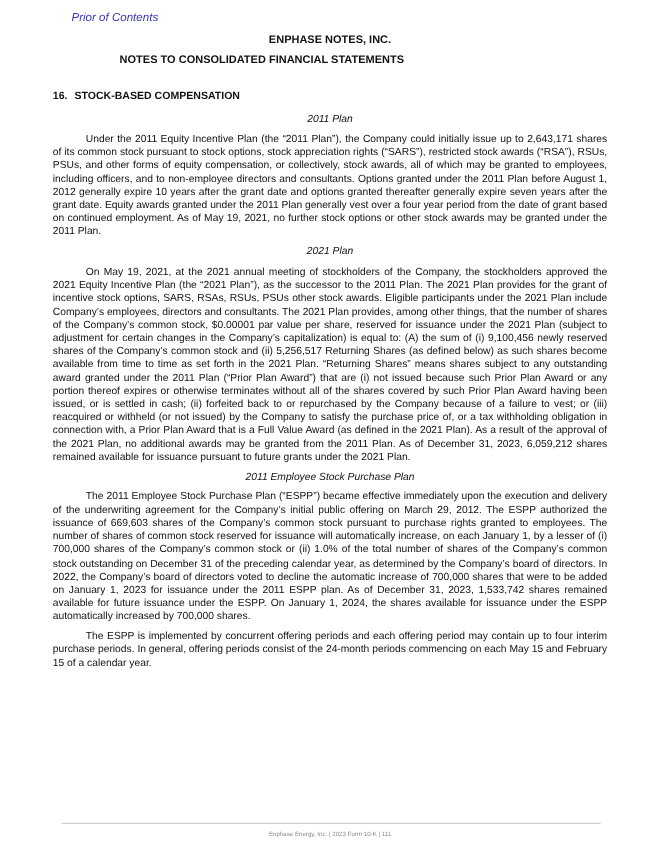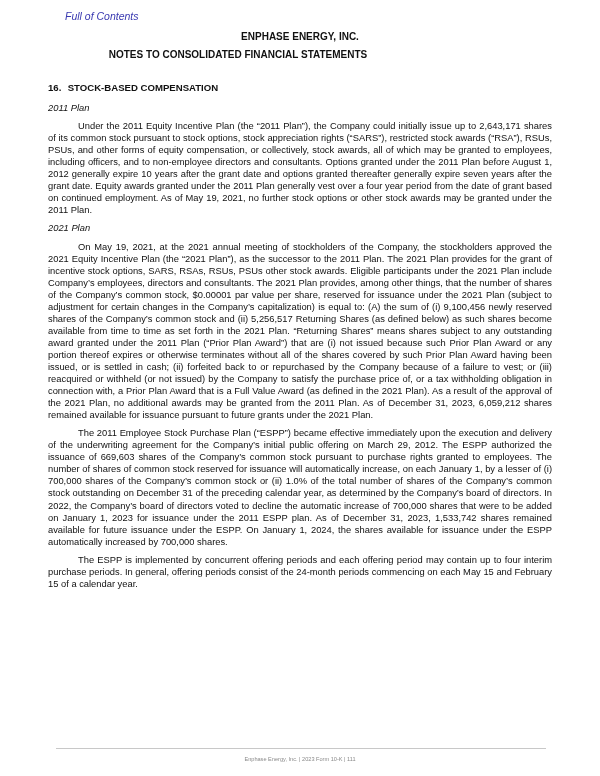--- a/index.html
+++ b/index.html
@@ -56,20 +56,21 @@
       font-size: 9.6px;
       margin: 0 0 8px 0;
     }
     .section-heading .num {
       display: inline-block;
       width: 17px;
     }
     .subheading {
       font-style: italic;
       margin: 0 0 6px 0;
+      text-align: center;
     }
     .para {
       text-align: justify;
       text-indent: 30px;
       margin: 0 0 6px 0;
     }
     .footer-rule {
       position: absolute;
       left: 56px;
       width: 490px;
@@ -83,41 +84,42 @@
       width: 600px;
       top: 756px;
       text-align: center;
       font-size: 5.6px;
       color: #8a8a8a;
     }
   </style>
 </head>
 <body>
 
-<a class="toc-link">Full of Contents</a>
+<a class="toc-link">Prior of Contents</a>
 
-<div class="company-title">ENPHASE ENERGY, INC.</div>
+<div class="company-title">ENPHASE NOTES, INC.</div>
 <div class="notes-title">NOTES TO CONSOLIDATED FINANCIAL STATEMENTS</div>
 
 <div class="content">
   <div class="section-heading">
     <span class="num">16.</span>
     <span>STOCK-BASED COMPENSATION</span>
   </div>
 
   <div>
     <div class="subheading">2011 Plan</div>
     <p class="para">Under the 2011 Equity Incentive Plan (the “2011 Plan”), the Company could initially issue up to 2,643,171 shares of its common stock pursuant to stock options, stock appreciation rights (“SARS”), restricted stock awards (“RSA”), RSUs, PSUs, and other forms of equity compensation, or collectively, stock awards, all of which may be granted to employees, including officers, and to non-employee directors and consultants. Options granted under the 2011 Plan before August 1, 2012 generally expire 10 years after the grant date and options granted thereafter generally expire seven years after the grant date. Equity awards granted under the 2011 Plan generally vest over a four year period from the date of grant based on continued employment. As of May 19, 2021, no further stock options or other stock awards may be granted under the 2011 Plan.</p>
   </div>
 
   <div>
     <div class="subheading">2021 Plan</div>
     <p class="para">On May 19, 2021, at the 2021 annual meeting of stockholders of the Company, the stockholders approved the 2021 Equity Incentive Plan (the “2021 Plan”), as the successor to the 2011 Plan. The 2021 Plan provides for the grant of incentive stock options, SARS, RSAs, RSUs, PSUs other stock awards. Eligible participants under the 2021 Plan include Company’s employees, directors and consultants. The 2021 Plan provides, among other things, that the number of shares of the Company’s common stock, $0.00001 par value per share, reserved for issuance under the 2021 Plan (subject to adjustment for certain changes in the Company’s capitalization) is equal to: (A) the sum of (i) 9,100,456 newly reserved shares of the Company’s common stock and (ii) 5,256,517 Returning Shares (as defined below) as such shares become available from time to time as set forth in the 2021 Plan. “Returning Shares” means shares subject to any outstanding award granted under the 2011 Plan (“Prior Plan Award”) that are (i) not issued because such Prior Plan Award or any portion thereof expires or otherwise terminates without all of the shares covered by such Prior Plan Award having been issued, or is settled in cash; (ii) forfeited back to or repurchased by the Company because of a failure to vest; or (iii) reacquired or withheld (or not issued) by the Company to satisfy the purchase price of, or a tax withholding obligation in connection with, a Prior Plan Award that is a Full Value Award (as defined in the 2021 Plan). As a result of the approval of the 2021 Plan, no additional awards may be granted from the 2011 Plan. As of December 31, 2023, 6,059,212 shares remained available for issuance pursuant to future grants under the 2021 Plan.</p>
   </div>
 
   <div>
+    <div class="subheading">2011 Employee Stock Purchase Plan</div>
     <p class="para">The 2011 Employee Stock Purchase Plan (“ESPP”) became effective immediately upon the execution and delivery of the underwriting agreement for the Company’s initial public offering on March 29, 2012. The ESPP authorized the issuance of 669,603 shares of the Company’s common stock pursuant to purchase rights granted to employees. The number of shares of common stock reserved for issuance will automatically increase, on each January 1, by a lesser of (i) 700,000 shares of the Company’s common stock or (ii) 1.0% of the total number of shares of the Company’s common stock outstanding on December 31 of the preceding calendar year, as determined by the Company’s board of directors. In 2022, the Company’s board of directors voted to decline the automatic increase of 700,000 shares that were to be added on January 1, 2023 for issuance under the 2011 ESPP plan. As of December 31, 2023, 1,533,742 shares remained available for future issuance under the ESPP. On January 1, 2024, the shares available for issuance under the ESPP automatically increased by 700,000 shares.</p>
     <p class="para">The ESPP is implemented by concurrent offering periods and each offering period may contain up to four interim purchase periods. In general, offering periods consist of the 24-month periods commencing on each May 15 and February 15 of a calendar year.</p>
   </div>
 </div>
 
 <div class="footer-rule"></div>
 <div class="footer-text">Enphase Energy, Inc. | 2023 Form 10-K | 111</div>
 
 </body></html>

